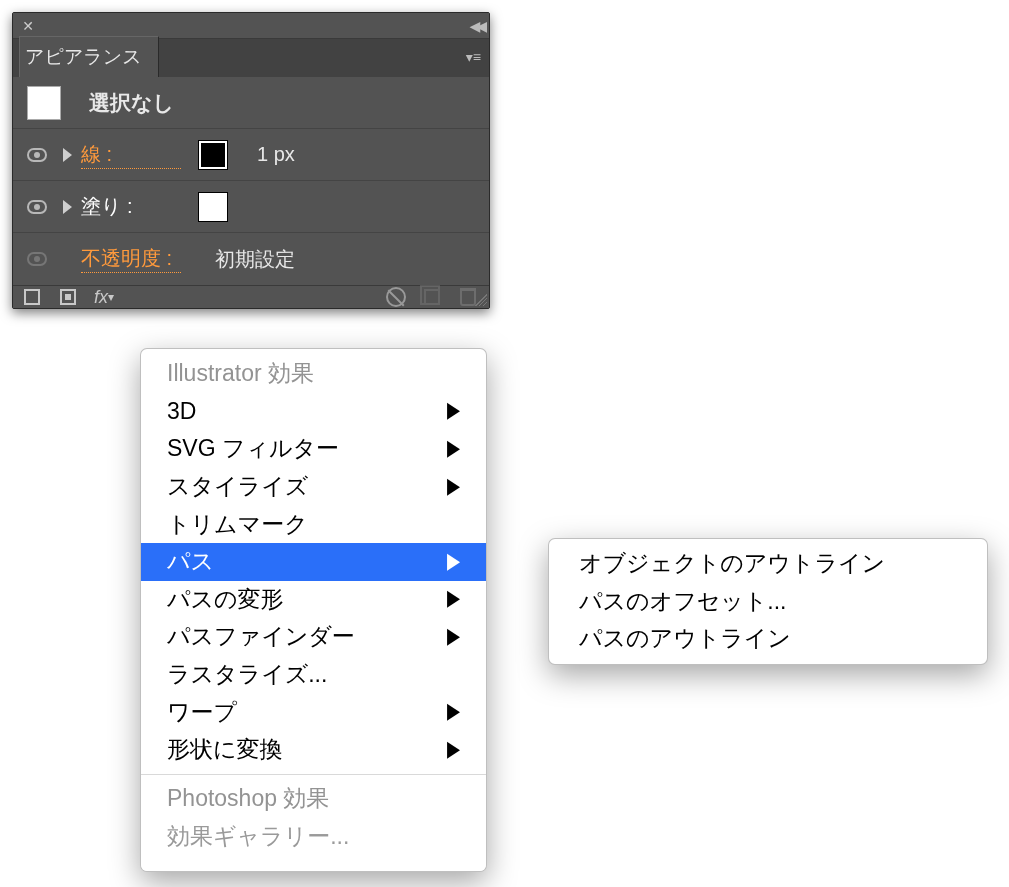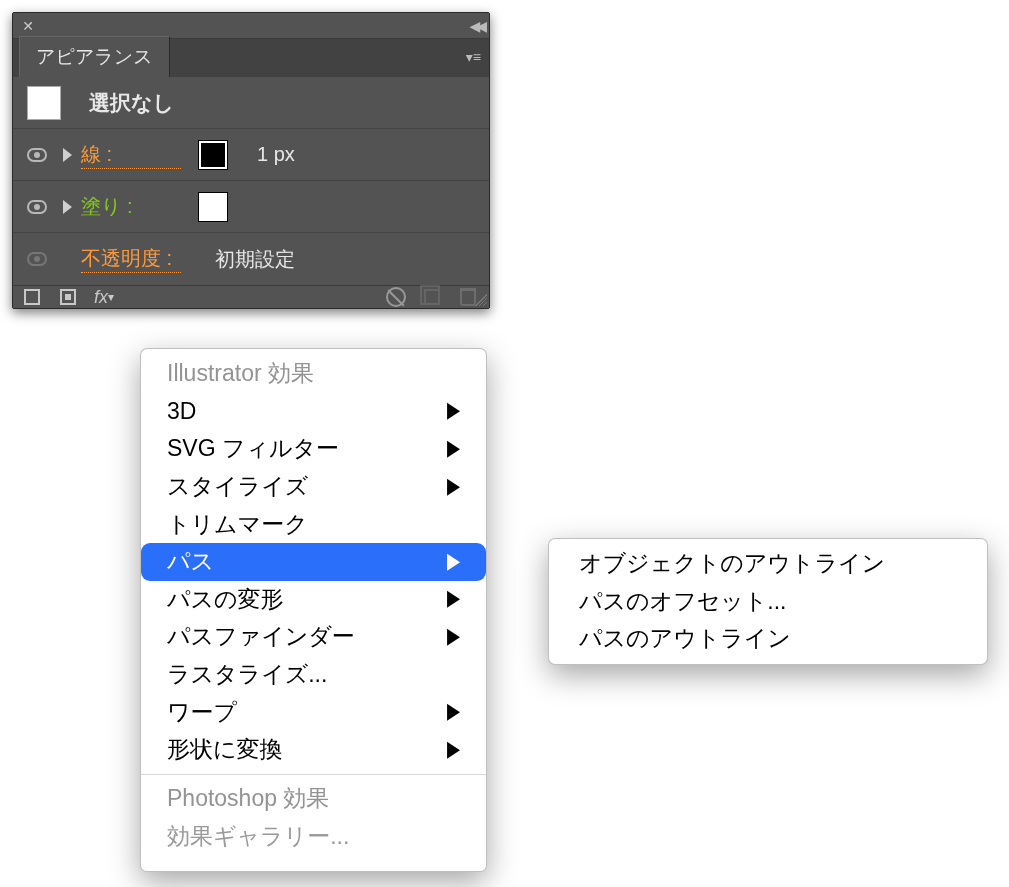--- a/index.html
+++ b/index.html
@@ -48,21 +48,21 @@
     height: 38px;
     background: #424242;
     display: flex;
     align-items: flex-end;
     padding-left: 6px;
     position: relative;
   }
   .tab {
     background: #535353;
     color: #e8e8e8;
-    padding: 7px 16px 7px 16px;
+    padding: 7px 16px 7px 5px;
     font-size: 19px;
     border-top: 1px solid #666;
     border-left: 1px solid #666;
     border-right: 1px solid #2a2a2a;
   }
   .panel-menu-icon {
     position: absolute;
     right: 8px;
     top: 10px;
     color: #bbb;
@@ -113,21 +113,21 @@
     display:flex;justify-content:center;
   }
   .tri {
     width:0;height:0;
     border-top:7px solid transparent;
     border-bottom:7px solid transparent;
     border-left:9px solid #cfcfcf;
   }
   .attr-label {
     font-size: 20px;
-    color: #84cc16;
+    color: #ffffff;
     min-width: 100px;
   }
   .attr-label.orange {
     color: #ff9a3c;
     border-bottom: 1px dotted #ff9a3c;
   }
   .swatch-col {
     width: 64px;
     display:flex; justify-content:center;
   }
@@ -223,21 +223,20 @@
     color:#000;
     white-space: nowrap;
   }
   .menu-item.header {
     color: #939393;
     pointer-events:none;
   }
   .menu-item.selected {
     background: #2a6ff9;
     color: #fff;
-    border-radius: 9px;
   }
   .menu-sep {
     height:1px;
     background: #d9d9d9;
     margin: 5px 0;
   }
   .sub-arrow {
     font-size: 17px;
     transform: scaleY(1.3);
   }

